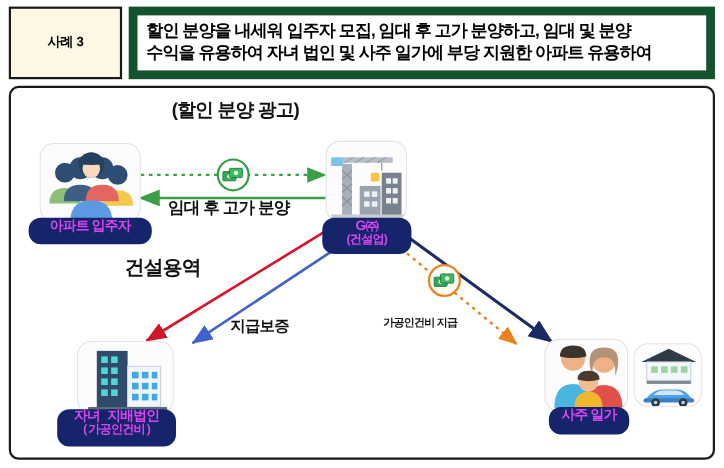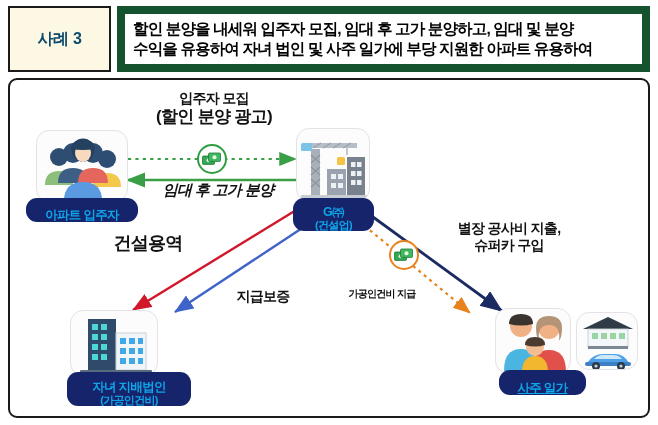--- a/index.html
+++ b/index.html
@@ -36,23 +36,23 @@
     border: 2px solid #1a1a1a;
     background: #fdf8e4;
     box-sizing: border-box;
     display: flex;
     flex-direction: column;
     align-items: center;
     justify-content: center;
     padding: 2px 1px 3px 1px;
   }
   .case-title {
-    font-size: 16px;
-    font-weight: bold;
-    color: #0c4a6e;
+    font-size: 12px;
+    font-weight: bold;
+    color: #000000;
     letter-spacing: -0.3px;
     line-height: 1.1;
     white-space: nowrap;
   }
   .case-sub {
     font-size: 10.5px;
     font-weight: bold;
     color: #1d2fb0;
     line-height: 1.12;
     text-align: center;
@@ -108,29 +108,29 @@
     background: #fcfcfc;
     border: 1px solid #e3e3e6;
     border-radius: 13px;
     box-sizing: border-box;
     overflow: hidden;
   }
   .badge {
     position: absolute;
     background: #15246b;
     border-radius: 11px;
-    color: #0ea5e9;
+    color: #d946ef;
     font-weight: bold;
     text-align: center;
     line-height: 1.12;
     box-sizing: border-box;
     display: flex;
     flex-direction: column;
     align-items: center;
-    justify-content: flex-end;
+    justify-content: flex-start;
     letter-spacing: -0.7px;
     white-space: nowrap;
   }
   .badge .b1 { font-size: 12.5px; }
   .badge .b2 { font-size: 11px; }
 
   
   .elabel {
     position: absolute;
     font-weight: bold;
@@ -305,21 +305,21 @@
         <rect x="49" y="37" width="6" height="6" fill="#3fa8e8"></rect>
         <rect x="58" y="37" width="6" height="6" fill="#3fa8e8"></rect>
         <rect x="67" y="37" width="5" height="6" fill="#3fa8e8"></rect>
         <rect x="49" y="47" width="6" height="6" fill="#3fa8e8"></rect>
         <rect x="58" y="47" width="6" height="6" fill="#3fa8e8"></rect>
         <rect x="67" y="47" width="5" height="6" fill="#3fa8e8"></rect>
 
         <rect x="9" y="59" width="72" height="4" rx="1" fill="#5a6b7d"></rect>
       </svg>
     </div>
-    <div class="badge" style="left:57px; top:292px; width:124px; height:34px;">
+    <div class="badge" style="left:42px; top:292px; width:108px; height:34px;font-family:Liberation Mono, monospace;">
       <span class="b1">자녀 지배법인</span>
       <span class="b2">(가공인건비)</span>
     </div>
 
     <div class="tile" style="left:485px; top:228px; width:76px; height:66px;">
       <svg width="76" height="66" viewBox="0 0 76 66">
 
         <circle cx="25" cy="17" r="11" fill="#f0b184"></circle>
         <path d="M25 5 q12 0 12 10 q-12 3 -24 0 q0 -10 12 -10z" fill="#3b332d"></path>
         <path d="M8 62 q0 -22 17 -22 q17 0 17 22 z" fill="#4ab5e0"></path>
@@ -347,44 +347,39 @@
 
         <path d="M10 50 q6 -9 16 -9 l12 0 q9 0 14 9 z" fill="#4ea0e8"></path>
         <path d="M17 46 q4 -4 9 -4 l10 0 q6 0 9 4 z" fill="#cfe8fa"></path>
         <rect x="8" y="49" width="46" height="4" rx="2" fill="#3b7fc4"></rect>
         <circle cx="19" cy="53" r="4" fill="#2b3a49"></circle>
         <circle cx="44" cy="53" r="4" fill="#2b3a49"></circle>
         <circle cx="19" cy="53" r="1.6" fill="#c9d3dc"></circle>
         <circle cx="44" cy="53" r="1.6" fill="#c9d3dc"></circle>
       </svg>
     </div>
-    <div class="badge" style="left:489px; top:290px; width:87px; height:25px;text-decoration:underline;">
+    <div class="badge" style="left:489px; top:290px; width:73px; height:25px;">
       <span class="b1">사주 일가</span>
     </div>
 
     <div class="elabel" style="left:134px; top:10px; width:140px; font-size:14px;">
-      <div>입주자 모집</div>
       <div style="font-size:17px;">(할인 분양 광고)</div>
     </div>
 
-    <div class="elabel" style="left:128px; top:101px; width:160px; font-size:15px;font-style:italic;">
+    <div class="elabel" style="left:118px; top:101px; width:160px; font-size:15px;">
       <div>임대 후 고가 분양</div>
     </div>
 
     <div class="elabel" style="left:80px; top:153px; width:116px; font-size:18px;">
       <div>건설용역</div>
     </div>
 
-    <div class="elabel" style="left:195px; top:208px; width:116px; font-size:14px;">
+    <div class="elabel" style="left:168px; top:208px; width:116px; font-size:14px;">
       <div>지급보증</div>
     </div>
 
     <div class="elabel" style="left:300px; top:208px; width:144px; font-size:10px;">
       <div>가공인건비 지급</div>
     </div>
 
-    <div class="elabel" style="left:424px; top:140px; width:150px; font-size:14px;">
-      <div>별장 공사비 지출,</div>
-      <div>슈퍼카 구입</div>
-    </div>
 
   </div>
 </div>
 
 </body></html>

